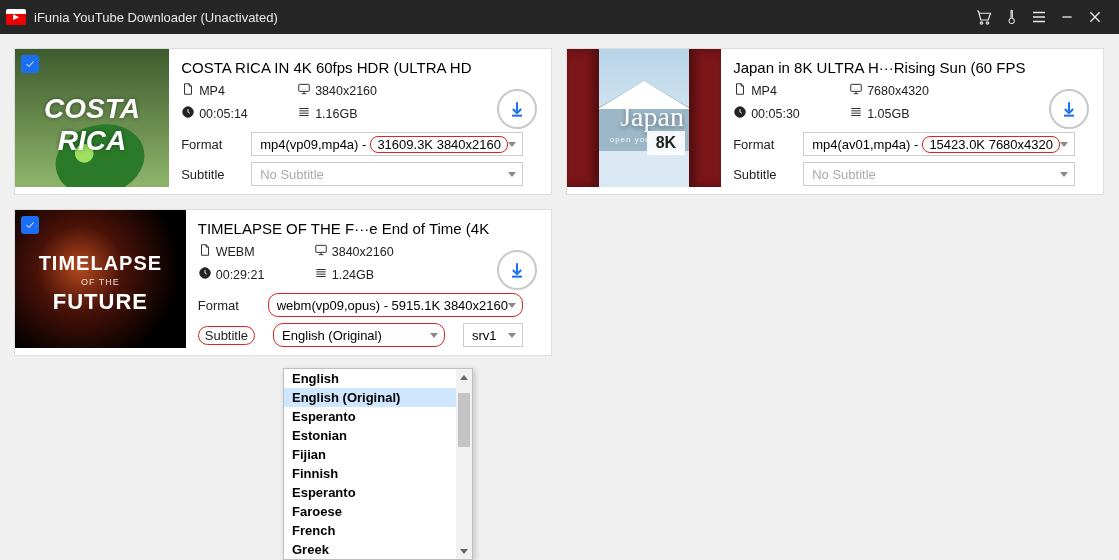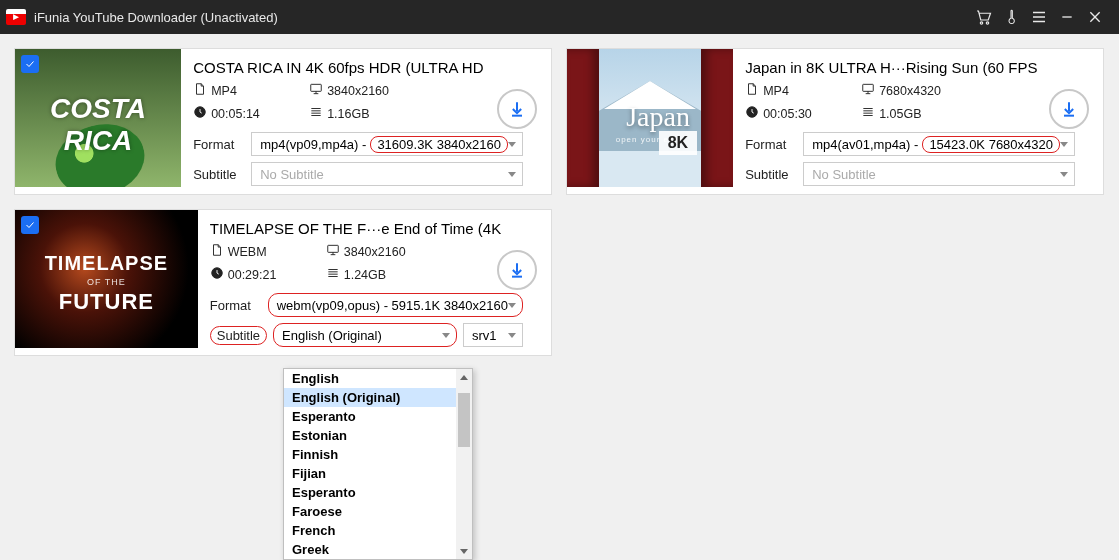--- a/index.html
+++ b/index.html
@@ -179,20 +179,21 @@
   .select {
     flex: 1;
     height: 24px;
     border: 1px solid #ccc;
     background: #fff;
     display: flex;
     align-items: center;
     padding: 0 6px 0 8px;
     position: relative;
     cursor: pointer;
+    margin-left: 12px;
   }
   .select.hl { border-color:#d22; border-radius:10px; }
   .select .care {
     margin-left:auto;
     width:0;height:0;
     border-left:4px solid transparent;
     border-right:4px solid transparent;
     border-top:5px solid #888;
   }
   .select .segment { white-space: nowrap; }
@@ -507,22 +508,22 @@
       </div>
   </div>
   </div>
 
 <div class="dropdown" id="dropdown">
   <ul id="dd-list">
       <li class="">English</li>
       <li class="sel">English (Original)</li>
       <li class="">Esperanto</li>
       <li class="">Estonian</li>
+      <li class="">Fijian</li>
       <li class="">Finnish</li>
-      <li class="">Fijian</li>
       <li class="">Esperanto</li>
       <li class="">Faroese</li>
       <li class="">French</li>
       <li class="">Greek</li>
     </ul>
   <div class="dd-scroll">
     <div class="arr up"></div>
     <div class="th"></div>
     <div class="arr dn"></div>
   </div>

